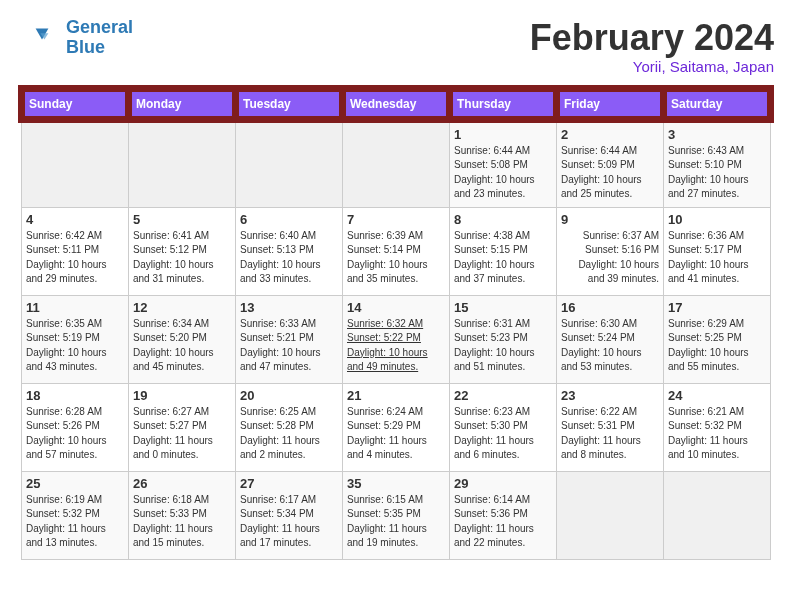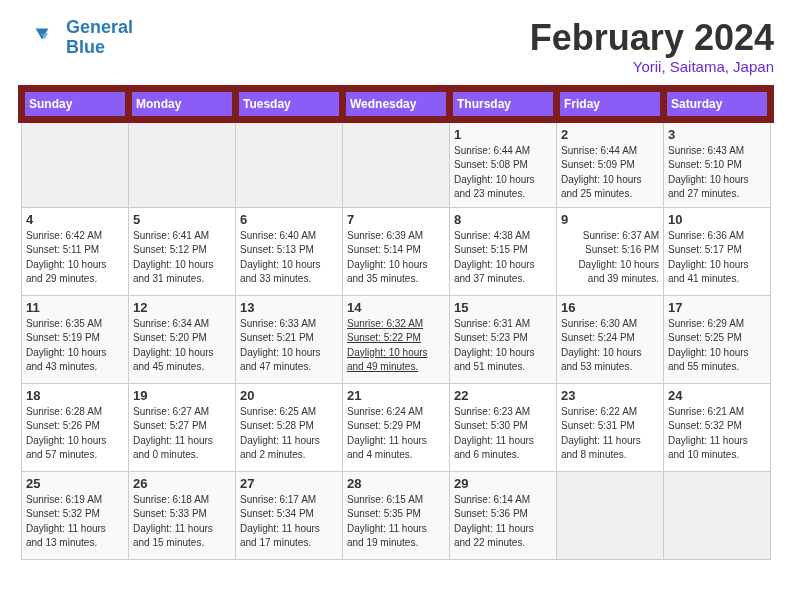--- a/index.html
+++ b/index.html
@@ -324,21 +324,21 @@
 and 15 minutes.</div>
           </td>
           <td>
             <div class="day-number">27</div>
             <div class="day-info" style="white-space: pre-line;">Sunrise: 6:17 AM
 Sunset: 5:34 PM
 Daylight: 11 hours
 and 17 minutes.</div>
           </td>
           <td>
-            <div class="day-number">28</div>
+            <div class="day-number">35</div>
             <div class="day-info" style="white-space: pre-line;">Sunrise: 6:15 AM
 Sunset: 5:35 PM
 Daylight: 11 hours
 and 19 minutes.</div>
           </td>
           <td>
             <div class="day-number">29</div>
             <div class="day-info" style="white-space: pre-line;">Sunrise: 6:14 AM
 Sunset: 5:36 PM
 Daylight: 11 hours

